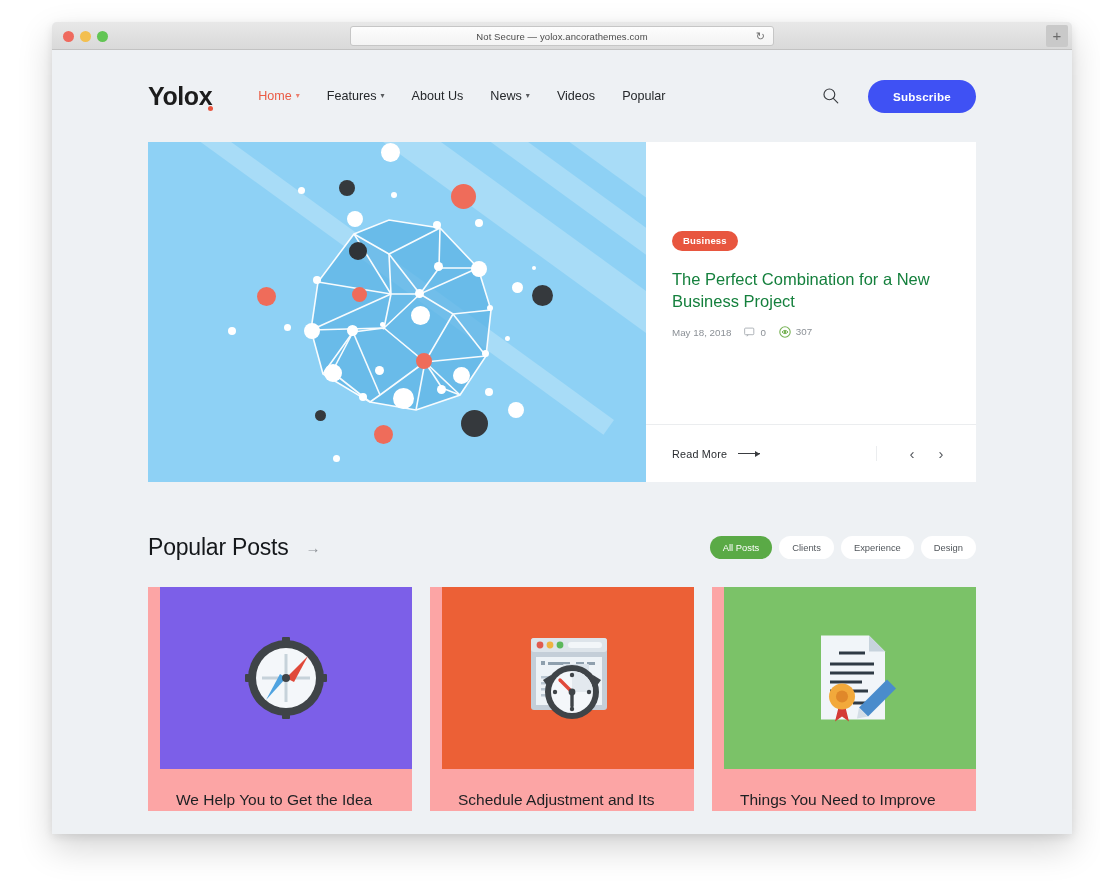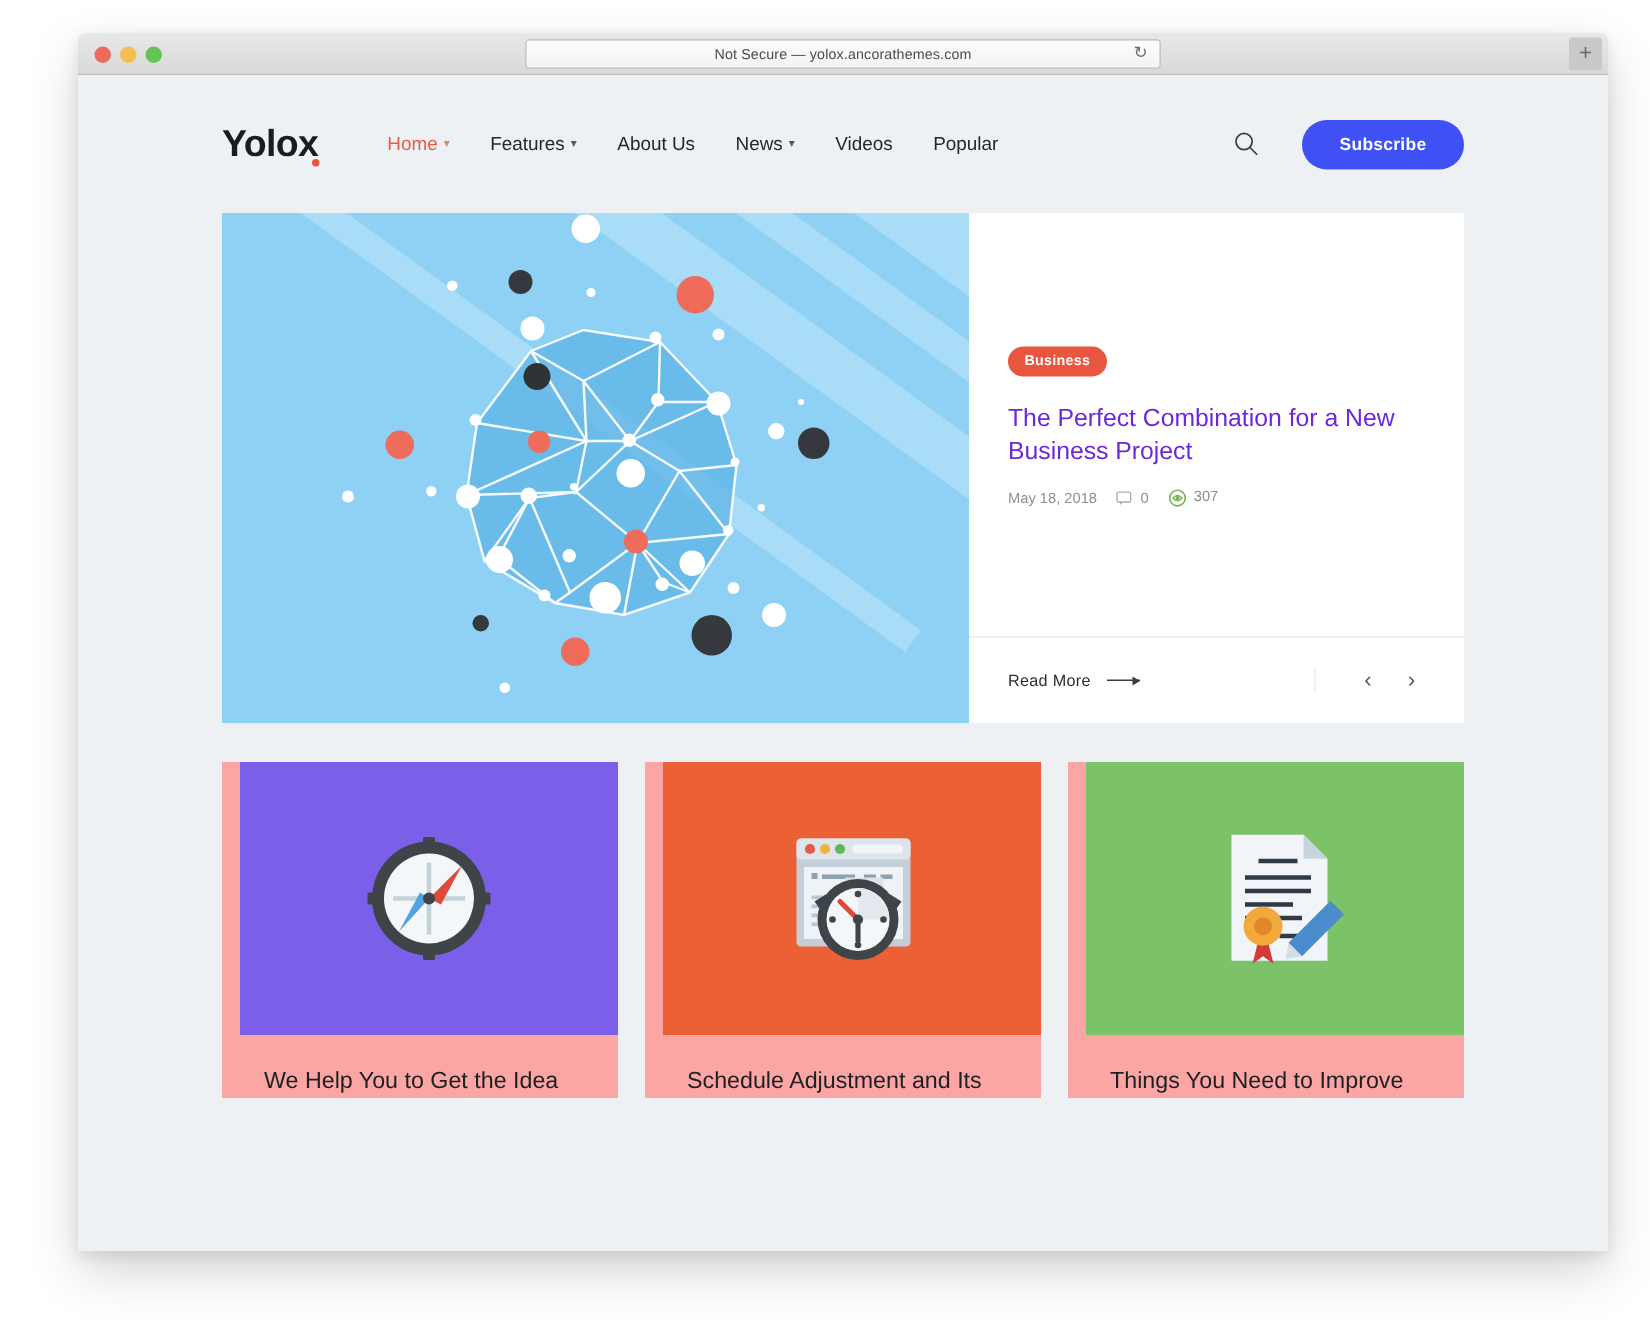--- a/index.html
+++ b/index.html
@@ -107,21 +107,21 @@
     display: flex; flex-direction: column;
   }
   #hero-body { padding: 88px 26px 0 26px; flex: 1; }
   #category-badge {
     display: inline-block; background: #e8563f; color: #fff;
     font-size: 9.5px; font-weight: 700; padding: 4px 11px 5px; border-radius: 11px;
     letter-spacing: .2px;
   }
   #hero-title {
     margin-top: 17px; font-size: 16.5px; line-height: 1.36;
-    color: #6d28d9; font-weight: 400; max-width: 280px;
+    color: #15803d; font-weight: 400; max-width: 280px;
   }
   #hero-meta {
     margin-top: 13px; display: flex; align-items: flex-end; gap: 13px;
     font-size: 9.8px; color: #8b9096;
   }
   .meta-group { display: flex; align-items: center; gap: 5px; }
   #hero-excerpt {
     margin-top: 14px; font-size: 10.2px; line-height: 1.72; color: #7c8187;
     max-width: 275px;
   }
@@ -345,20 +345,30 @@
             <span class="long-arrow"></span>
           </div>
           <div id="hero-nav">
             <span class="chev">‹</span>
             <span class="chev">›</span>
           </div>
         </div>
       </div>
     </div>
 
+    <div id="section-head">
+      <h2 id="section-title">Popular Posts</h2>
+      <span id="section-arrow">→</span>
+      <div id="filters">
+        <div class="filter-pill active">All Posts</div>
+        <div class="filter-pill">Clients</div>
+        <div class="filter-pill">Experience</div>
+        <div class="filter-pill">Design</div>
+      </div>
+    </div>
 
     <div id="cards">
 
       <div class="post-card">
         <div class="card-thumb" style="background:#7c5fe8;">
           <svg width="100" height="100" viewBox="0 0 100 100" style="position:absolute;left:50%;top:50%;transform:translate(-50%,-50%);">
             <circle cx="50" cy="50" r="38" fill="#3f4448"></circle>
             <circle cx="50" cy="50" r="30" fill="#f4f7fa"></circle>
             <rect x="46" y="9" width="8" height="8" rx="1" fill="#3f4448"></rect>
             <rect x="46" y="83" width="8" height="8" rx="1" fill="#3f4448"></rect>

